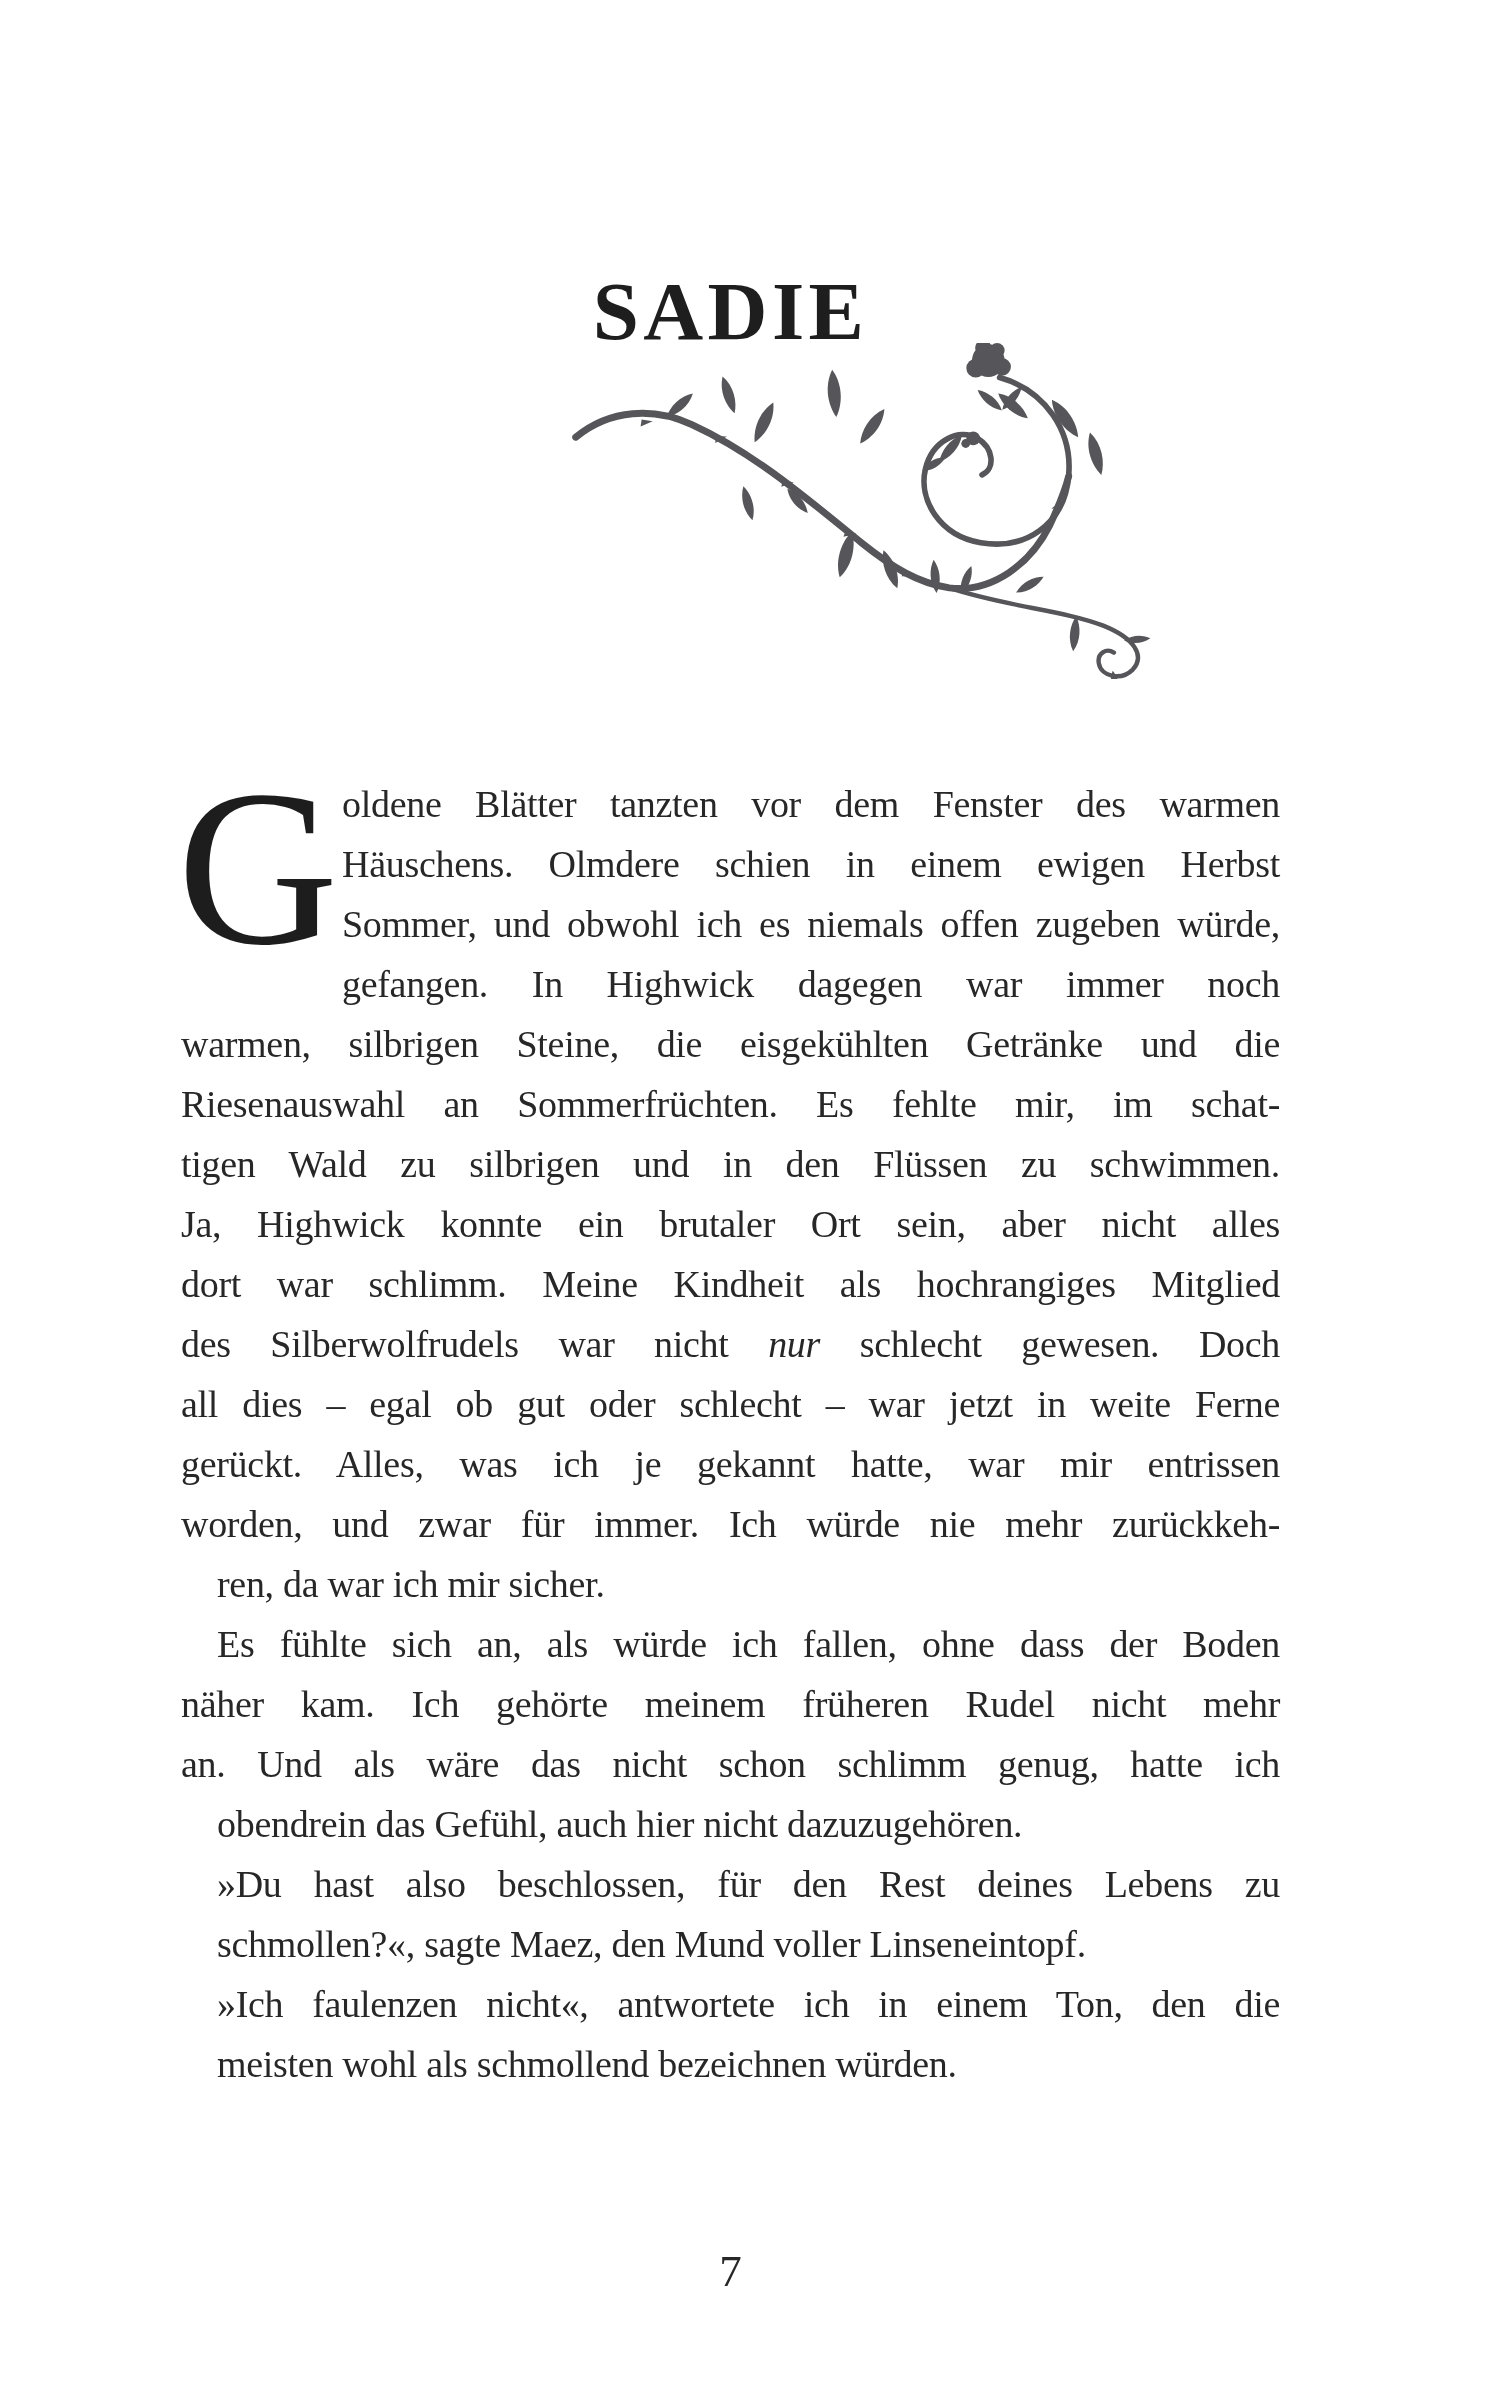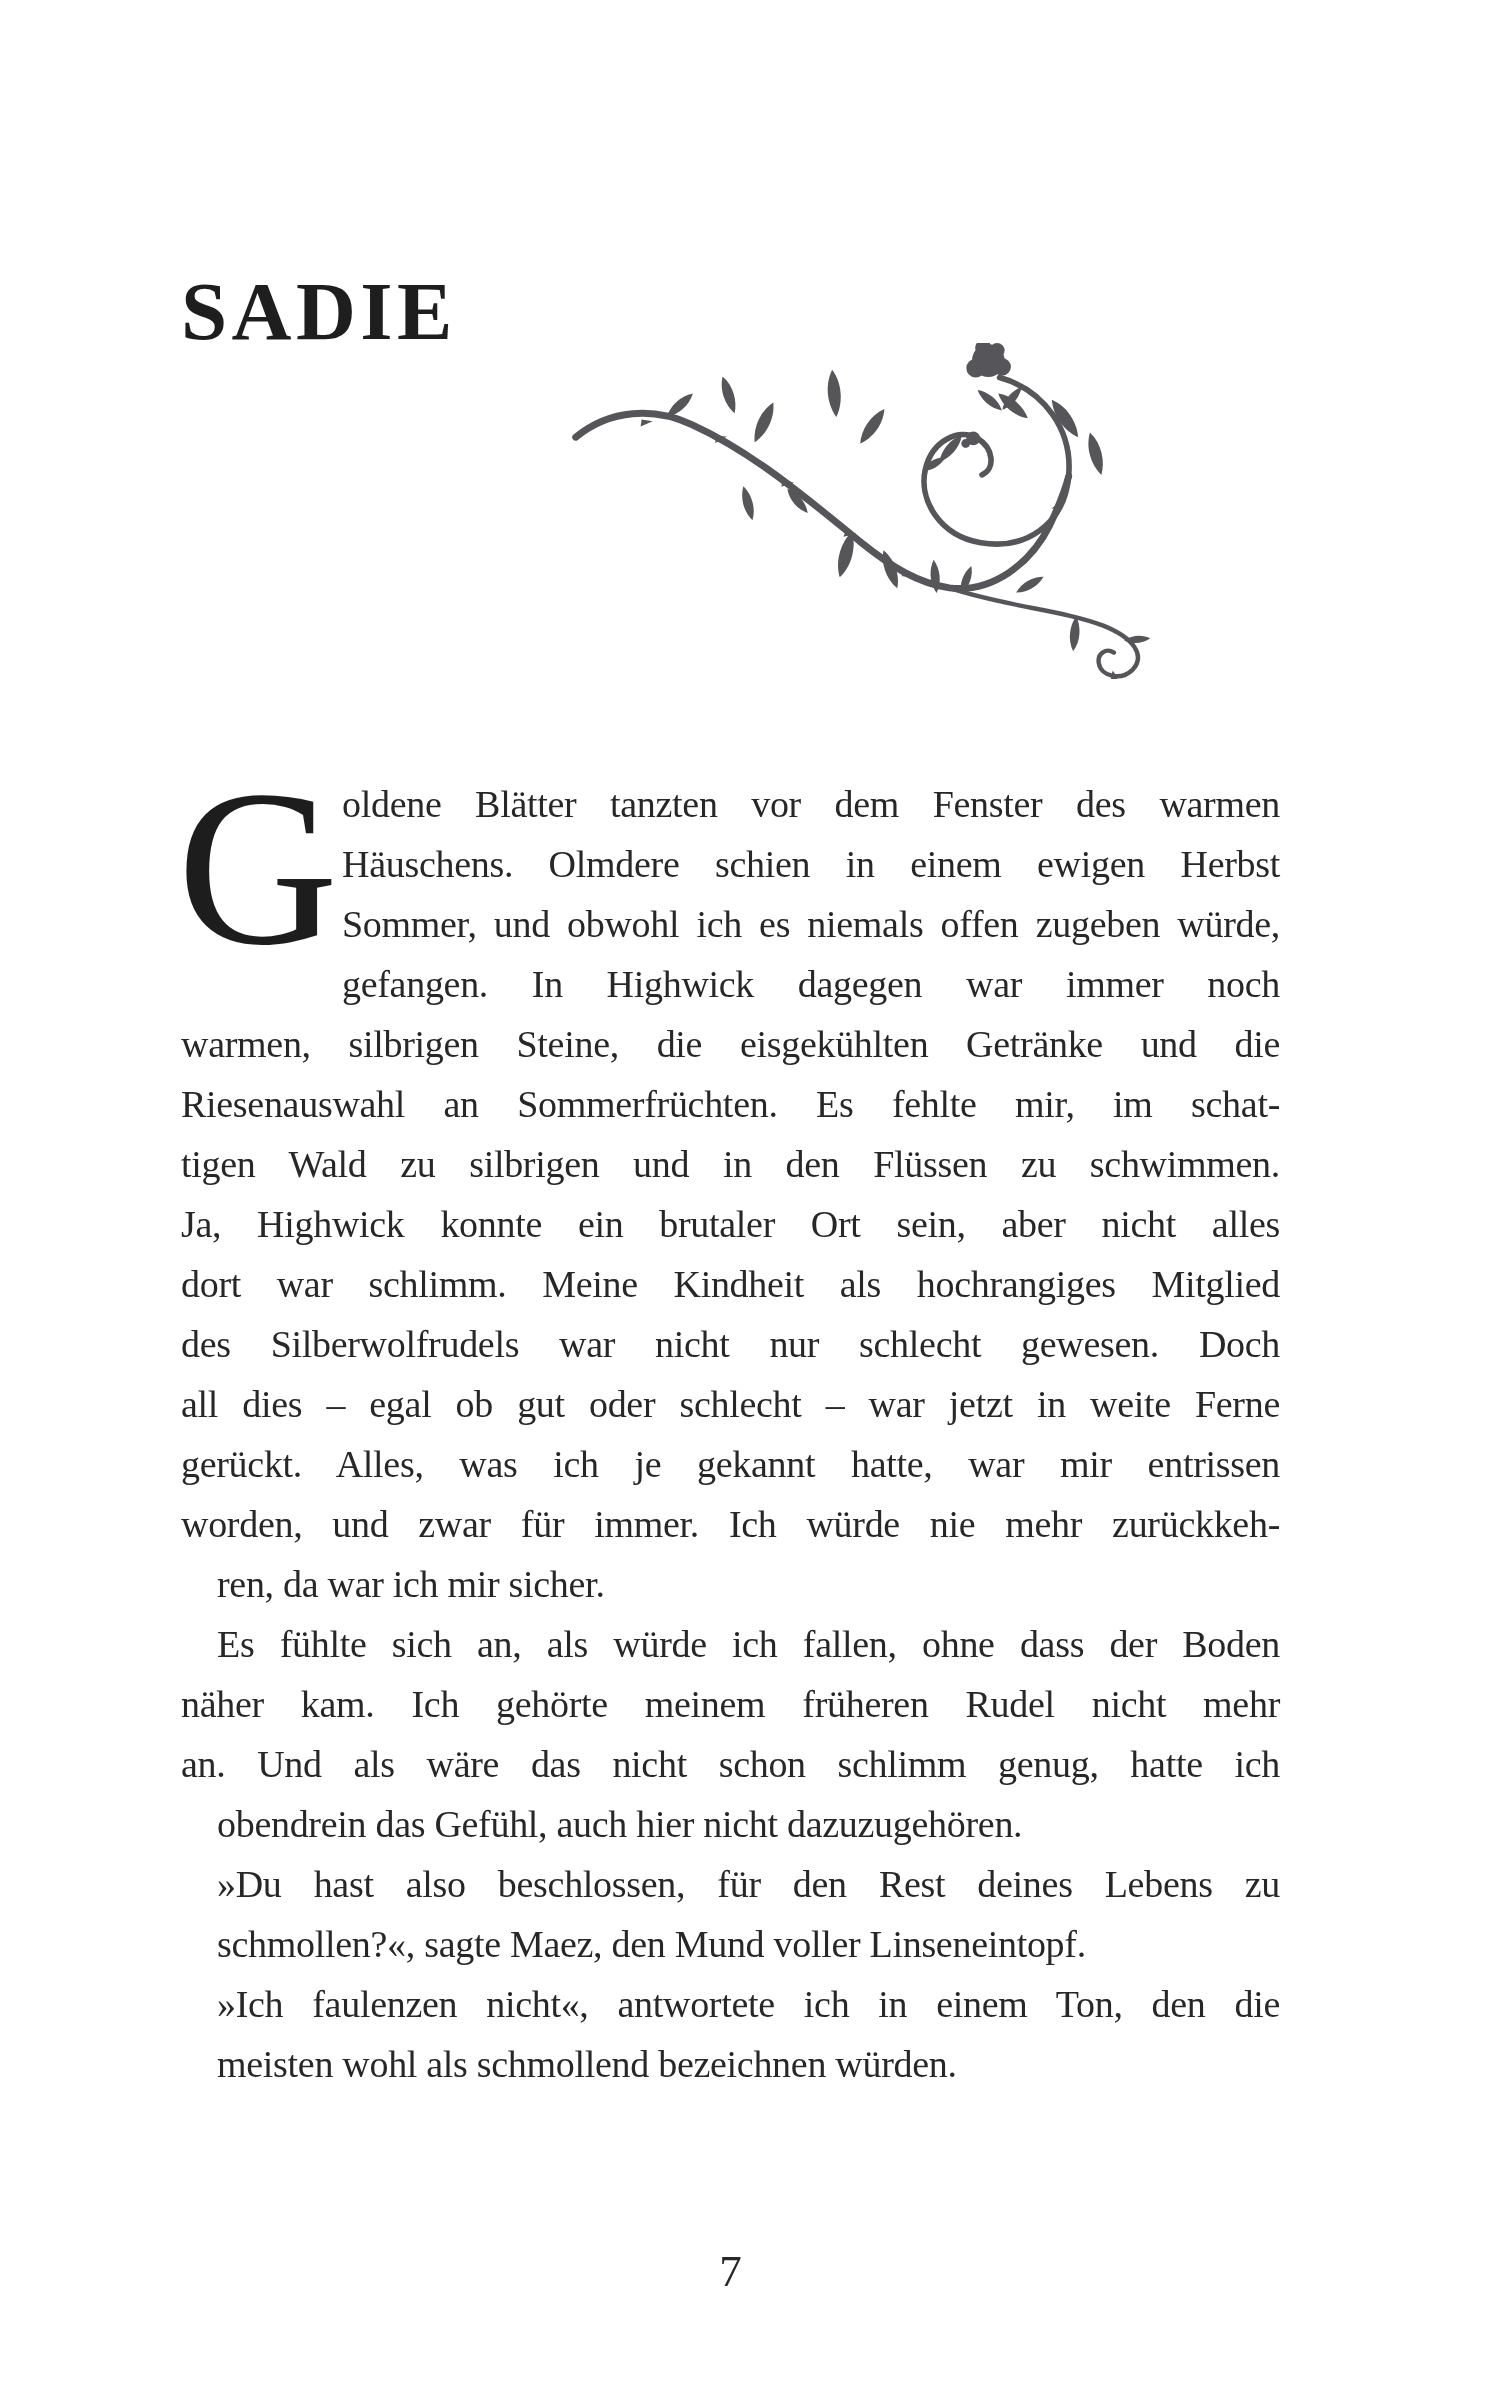--- a/index.html
+++ b/index.html
@@ -7,20 +7,21 @@
     position:relative;
     width:1508px;
     height:2401px;
     background:#ffffff;
     overflow:hidden;
     font-family:"Liberation Serif","DejaVu Serif",serif;
   }
   .chapter-title{
     position:absolute;
     left:181px; top:266px; width:1099px;
+    text-align:center;
     font-weight:bold;
     font-size:83px;
     line-height:1.1;
     letter-spacing:4.4px;
     color:#1e1e1e;
   }
   .ornament{
     position:absolute;
     left:566px; top:343px;
     width:616px; height:336px;
@@ -45,21 +46,21 @@
     line-height:1;
     color:#1d1d1d;
   }
   .line{
     text-align:justify;
     text-align-last:justify;
     text-justify:inter-word;
   }
   .line.end{ text-align-last:left;margin-left:36px; }
   .line.indent{ text-indent:36px; }
-  .em{ }
+  .em{ font-style:italic; }
   .page-number{
     position:absolute;
     left:181px; top:2249px; width:1099px;
     text-align:center;
     font-size:45px;
     line-height:1;
     color:#272727;
   }
 </style>
 </head>

